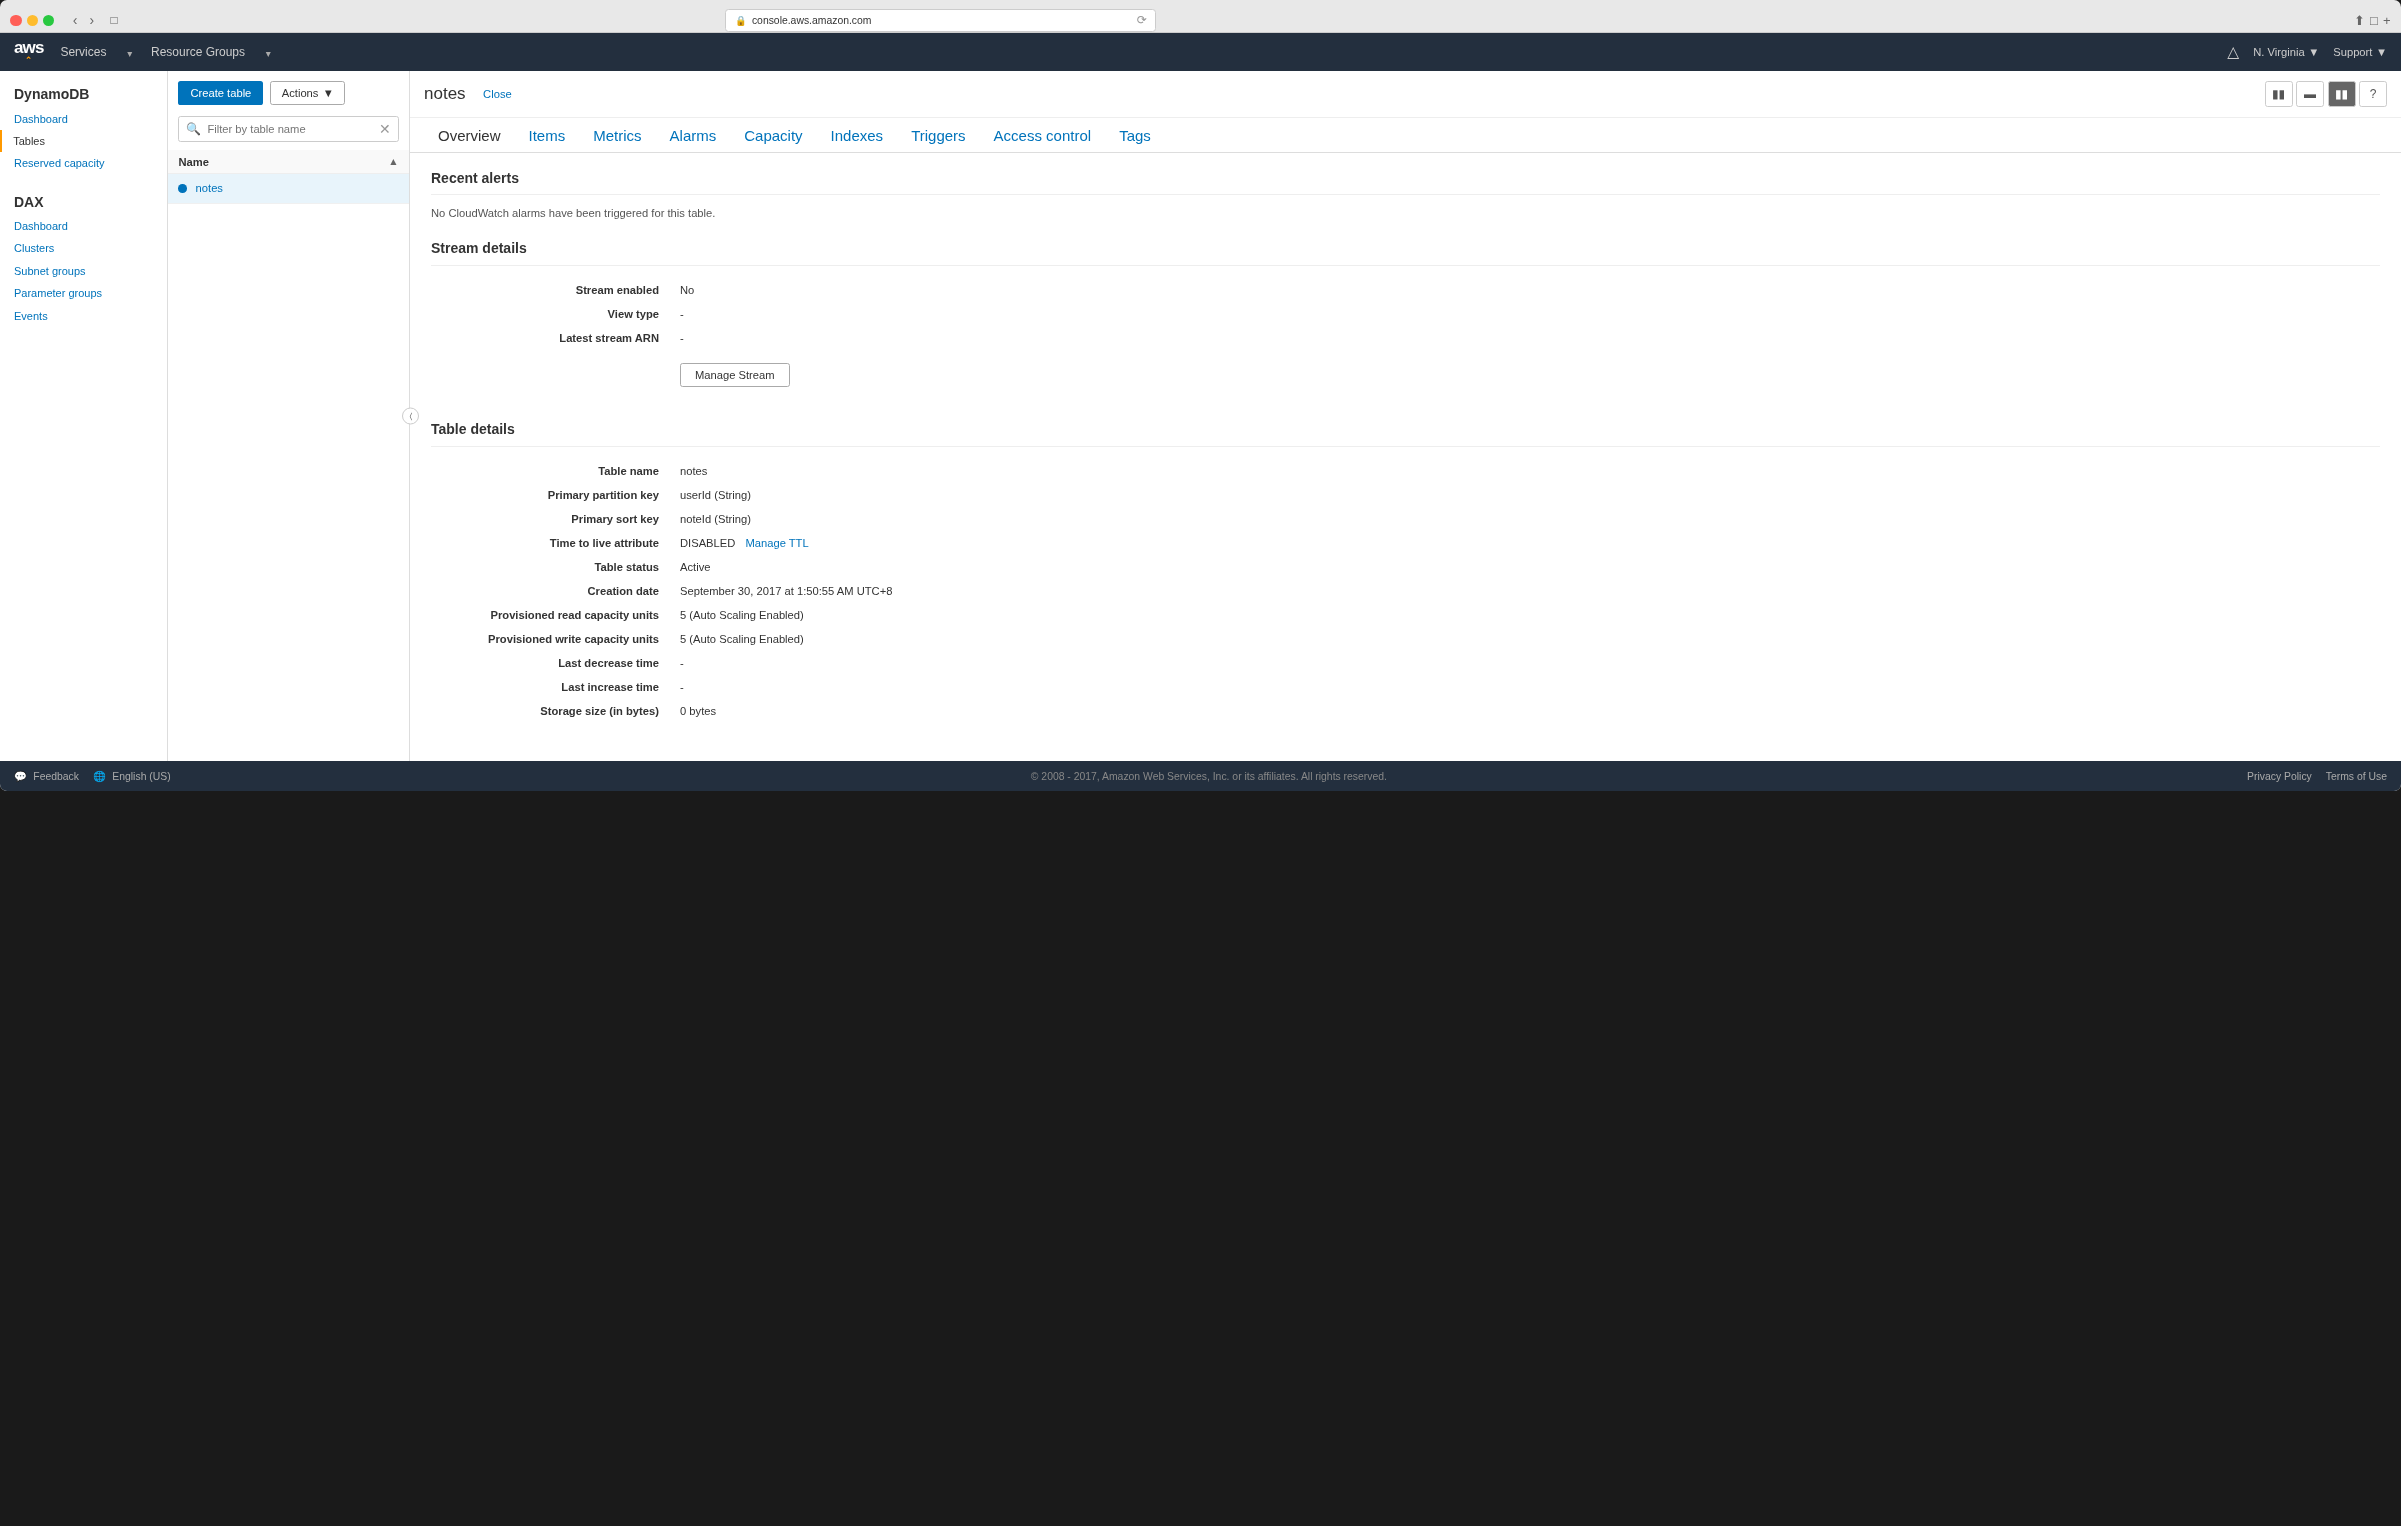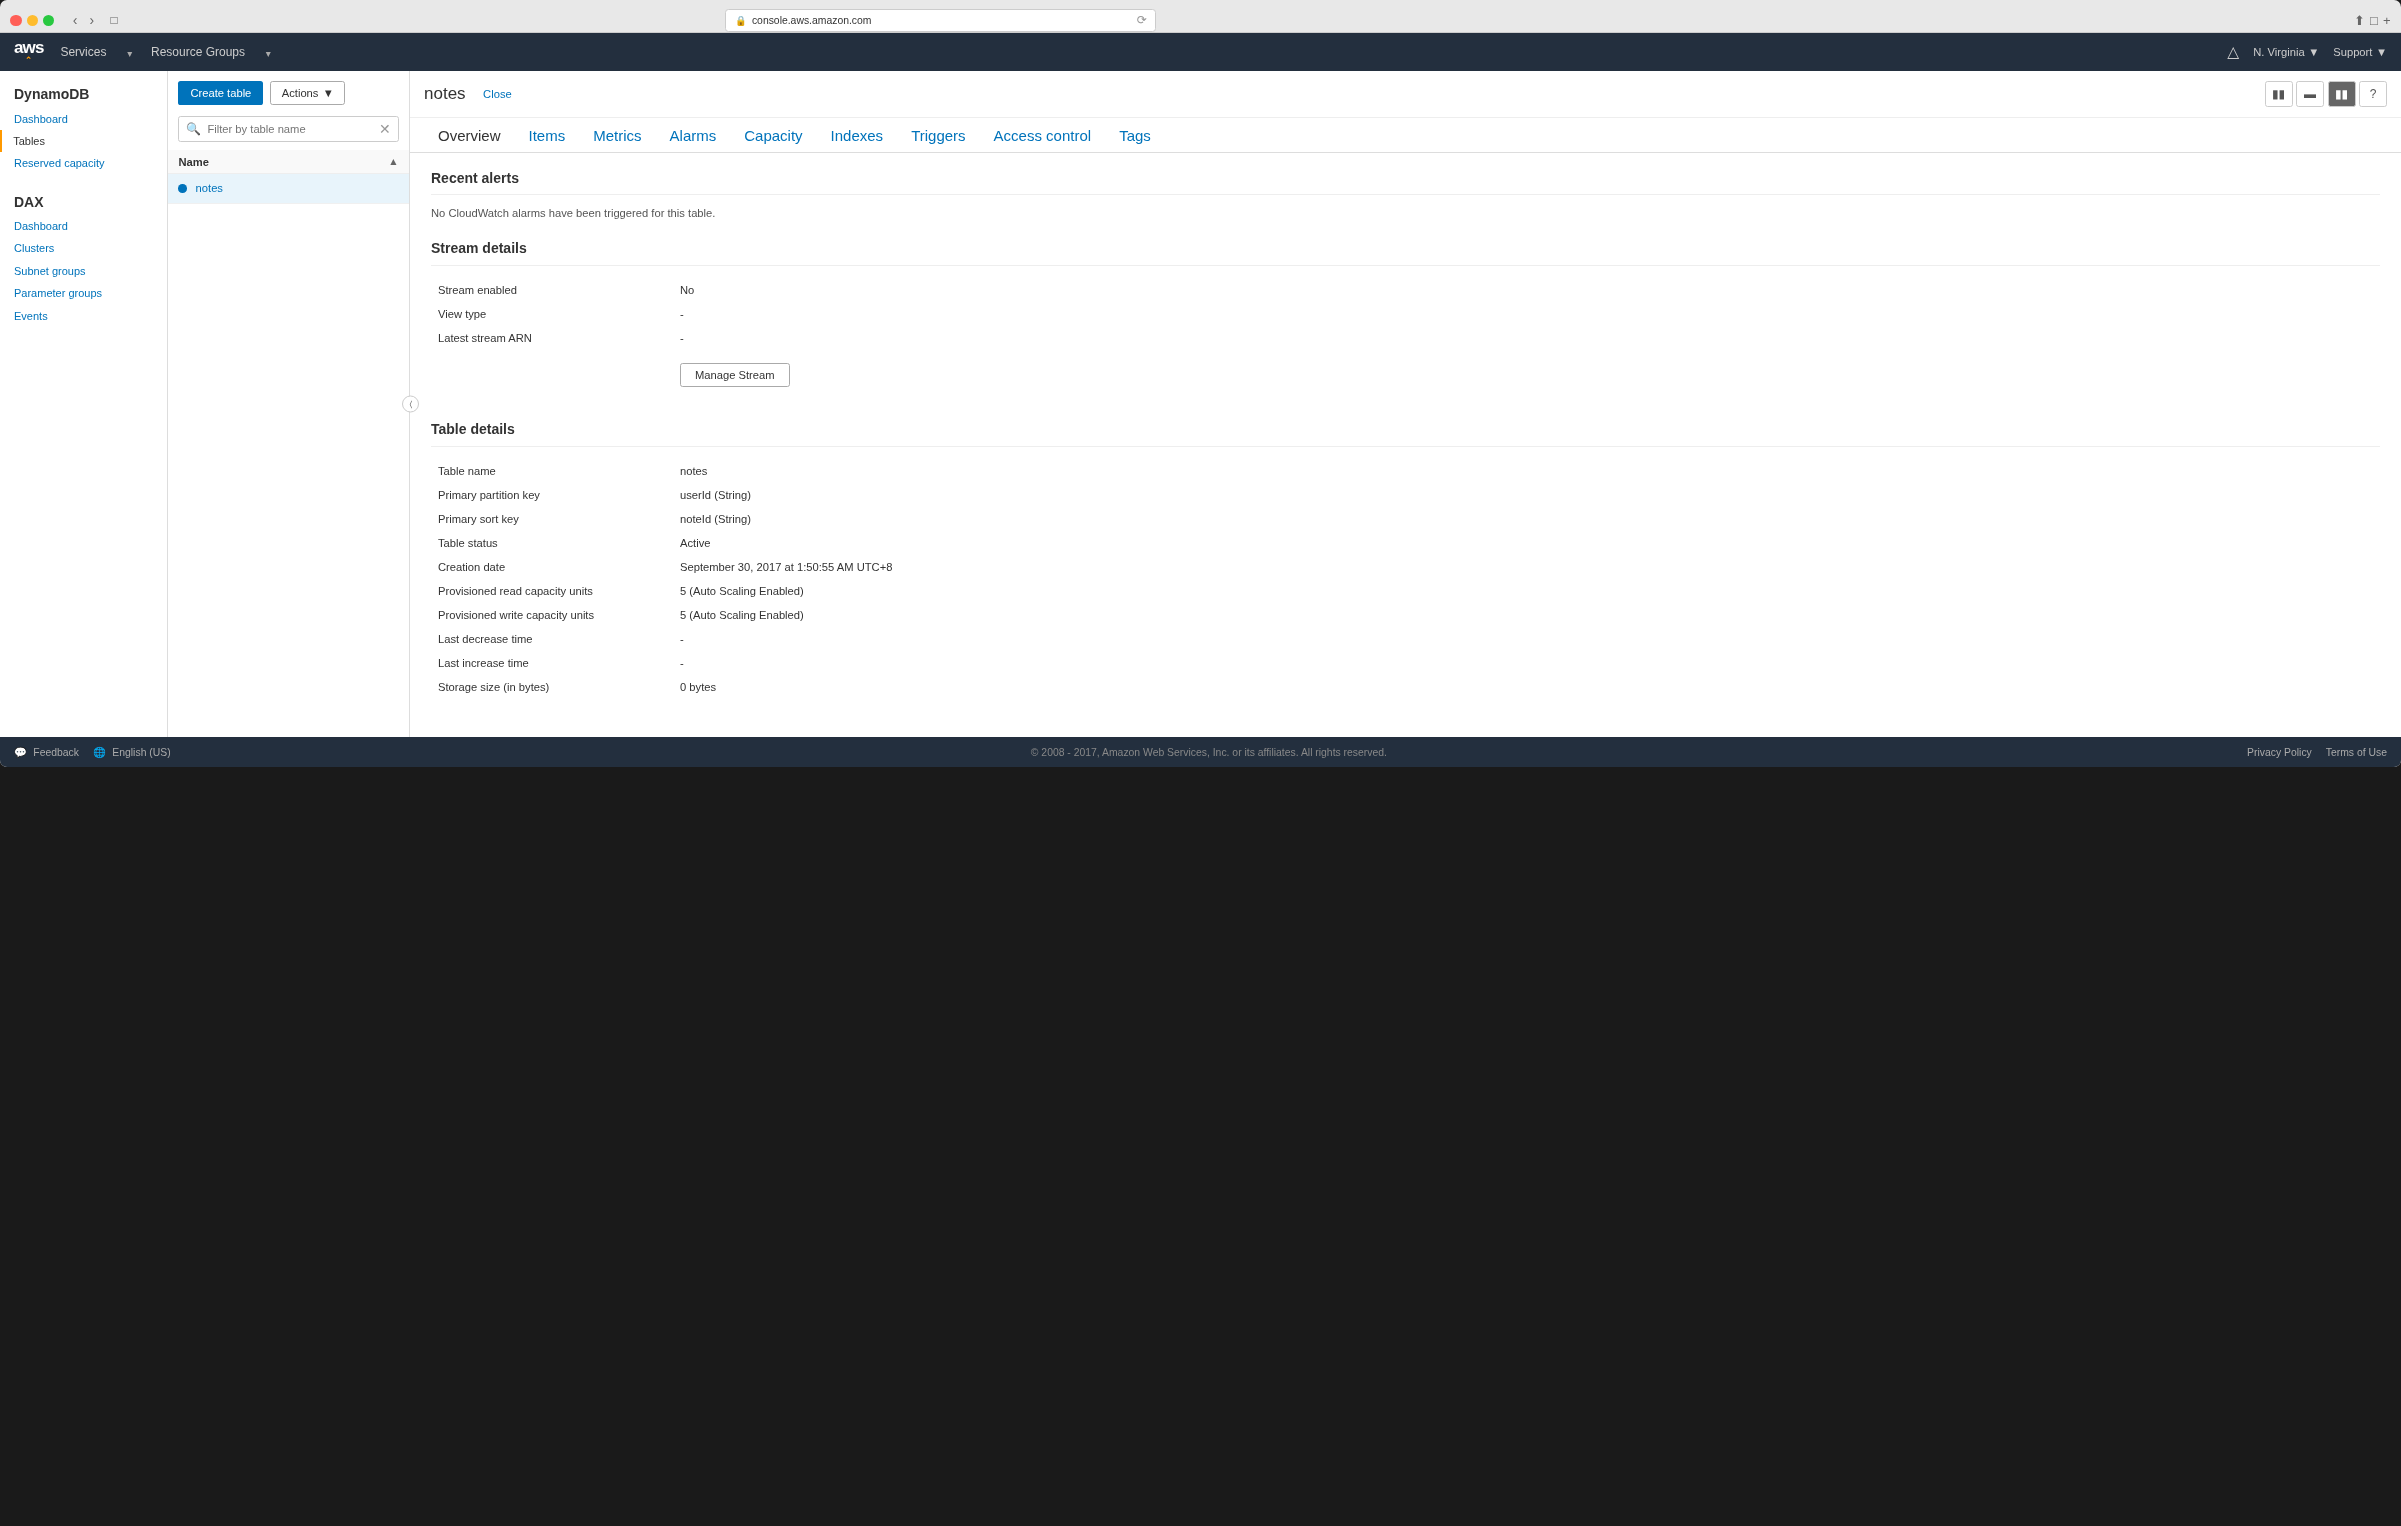--- a/index.html
+++ b/index.html
@@ -347,23 +347,23 @@
       width: 100%;
       border-collapse: collapse;
       margin-bottom: 21px;
     }
     .detail-table td {
       padding: 6px 7px;
       font-size: 11.2px;
       vertical-align: top;
     }
     .detail-table .label-cell {
-      text-align: left;
-      color: #333;
-      font-weight: 400;
+      text-align: right;
+      color: #333;
+      font-weight: 700;
       width: 242px;
       padding-right: 14px;
     }
     .detail-table .value-cell {
       color: #333;
     }
 
     .btn-manage {
       background: white;
       border: 0.9px solid #aaa;
@@ -598,20 +598,27 @@
             </tr>
             <tr>
               <td class="label-cell">Primary partition key</td>
               <td class="value-cell">userId (String)</td>
             </tr>
             <tr>
               <td class="label-cell">Primary sort key</td>
               <td class="value-cell">noteId (String)</td>
             </tr>
             <tr>
+              <td class="label-cell">Time to live attribute</td>
+              <td class="value-cell">
+                <span>DISABLED</span>
+                <a class="manage-ttl-link">Manage TTL</a>
+              </td>
+            </tr>
+            <tr>
               <td class="label-cell">Table status</td>
               <td class="value-cell">Active</td>
             </tr>
             <tr>
               <td class="label-cell">Creation date</td>
               <td class="value-cell">September 30, 2017 at 1:50:55 AM UTC+8</td>
             </tr>
             <tr>
               <td class="label-cell">Provisioned read capacity units</td>
               <td class="value-cell">5 (Auto Scaling Enabled)</td>

